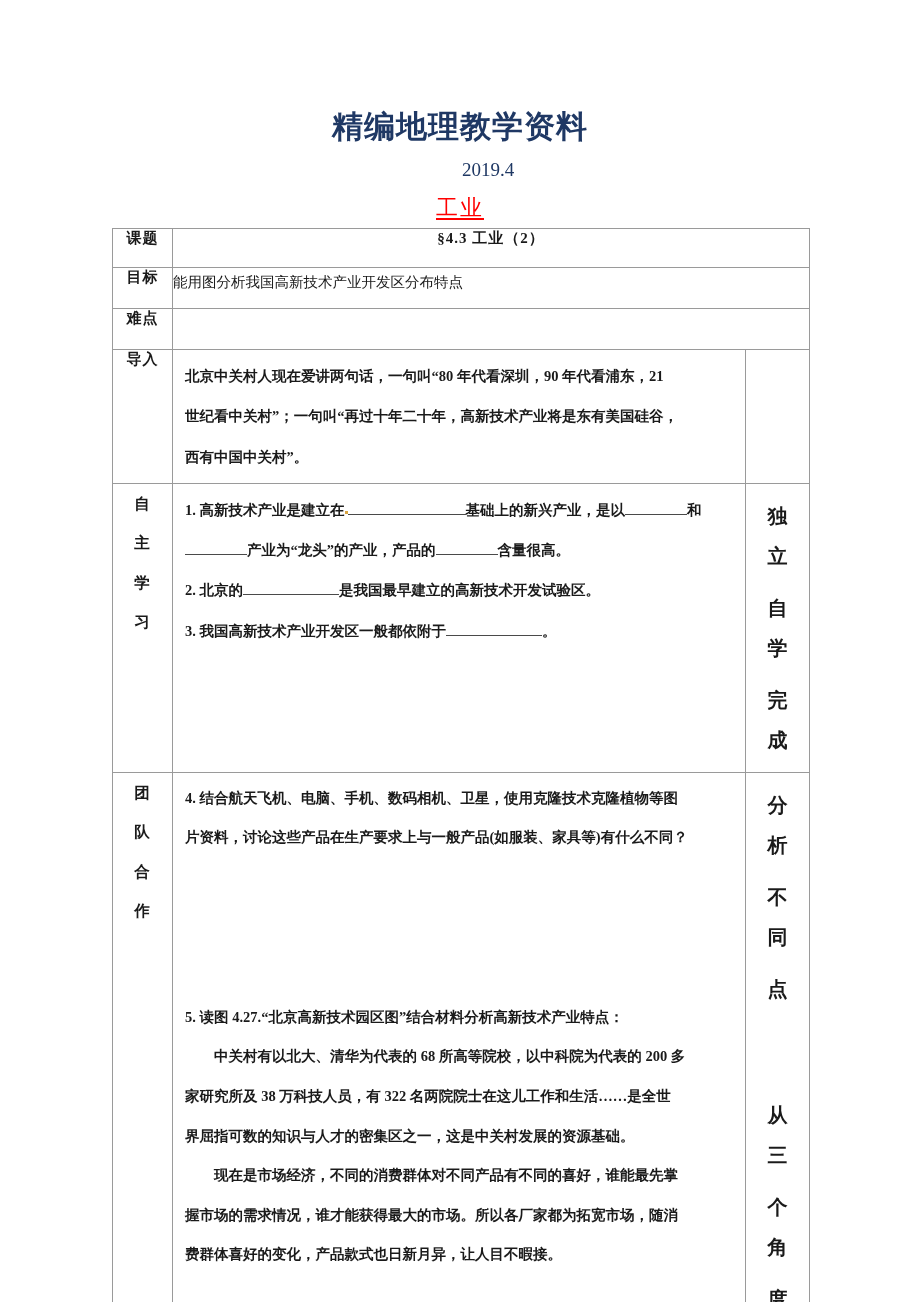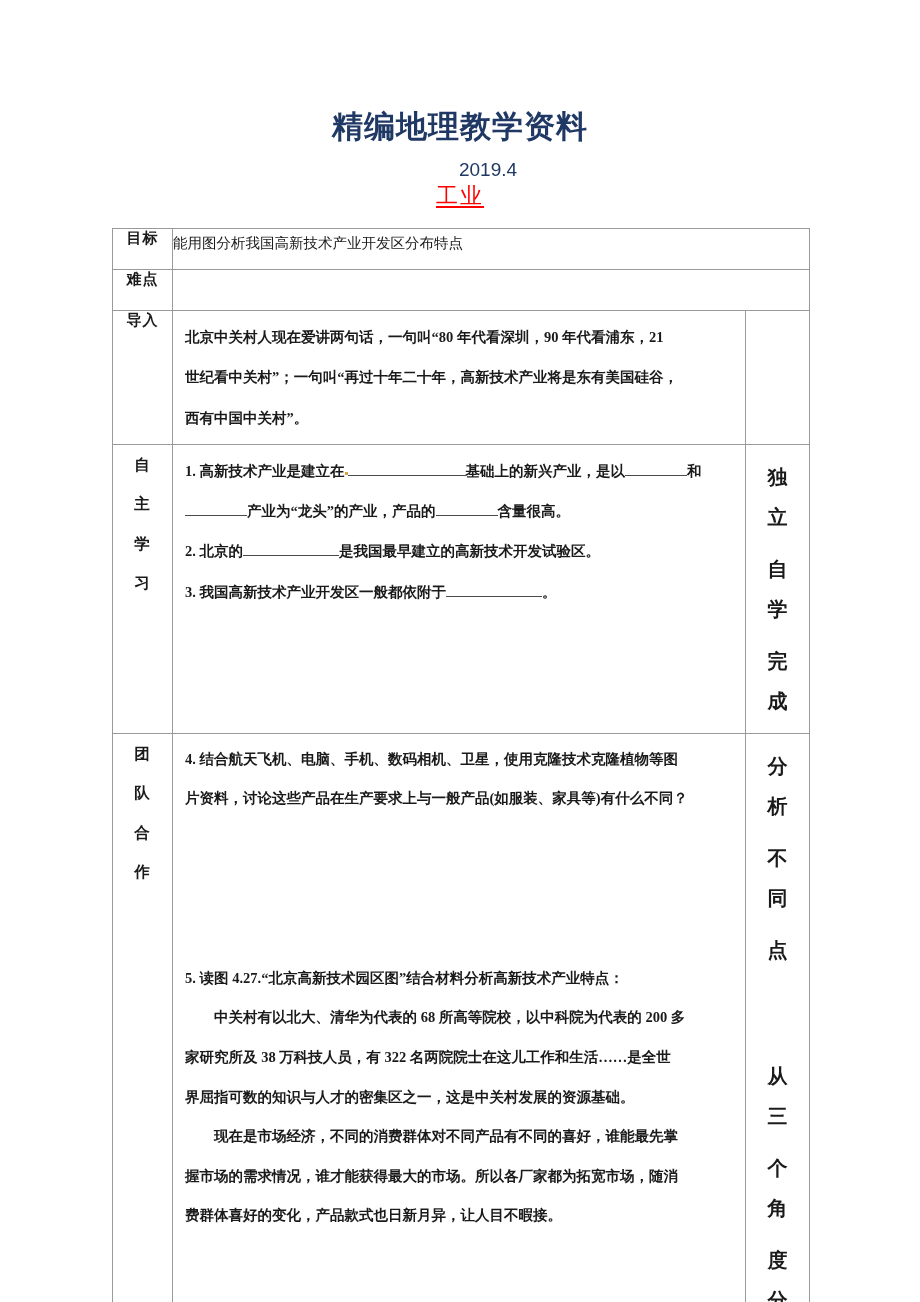--- a/index.html
+++ b/index.html
@@ -37,24 +37,25 @@
     letter-spacing: 1px;
     line-height: 1.25;
     font-family: "Liberation Sans", "DejaVu Sans", sans-serif;
   }
   .header-date {
     margin-top: 12px;
     font-size: 19px;
     color: #1f3864;
     text-align: center;
     padding-left: 42px;
-    font-family: Liberation Sans, sans-serif;
+    font-family: Liberation Serif, serif;
     margin-left: 14px;
   }
   .header-subject {
+    margin-top: 12px;
     font-size: 22px;
     color: #ff0000;
     text-decoration: underline;
     text-underline-offset: 3px;
     letter-spacing: 2px;
     font-family: "Liberation Serif", "DejaVu Serif", serif;
   }
 
   
   table.sheet {
@@ -154,20 +155,24 @@
   </div>
 
   <table class="sheet">
     <colgroup>
       <col class="col-label">
       <col class="col-main">
       <col class="col-hint">
     </colgroup>
     <tbody>
 
+      <tr>
+        <td class="lbl row-h1">课题</td>
+        <td class="ctr-head row-h1" colspan="2">§4.3 工业（2）</td>
+      </tr>
 
       <tr>
         <td class="lbl row-h2">目标</td>
         <td class="cell-pad" colspan="2">能用图分析我国高新技术产业开发区分布特点</td>
       </tr>
 
       <tr>
         <td class="lbl row-h2">难点</td>
         <td class="cell-pad" colspan="2"></td>
       </tr>

